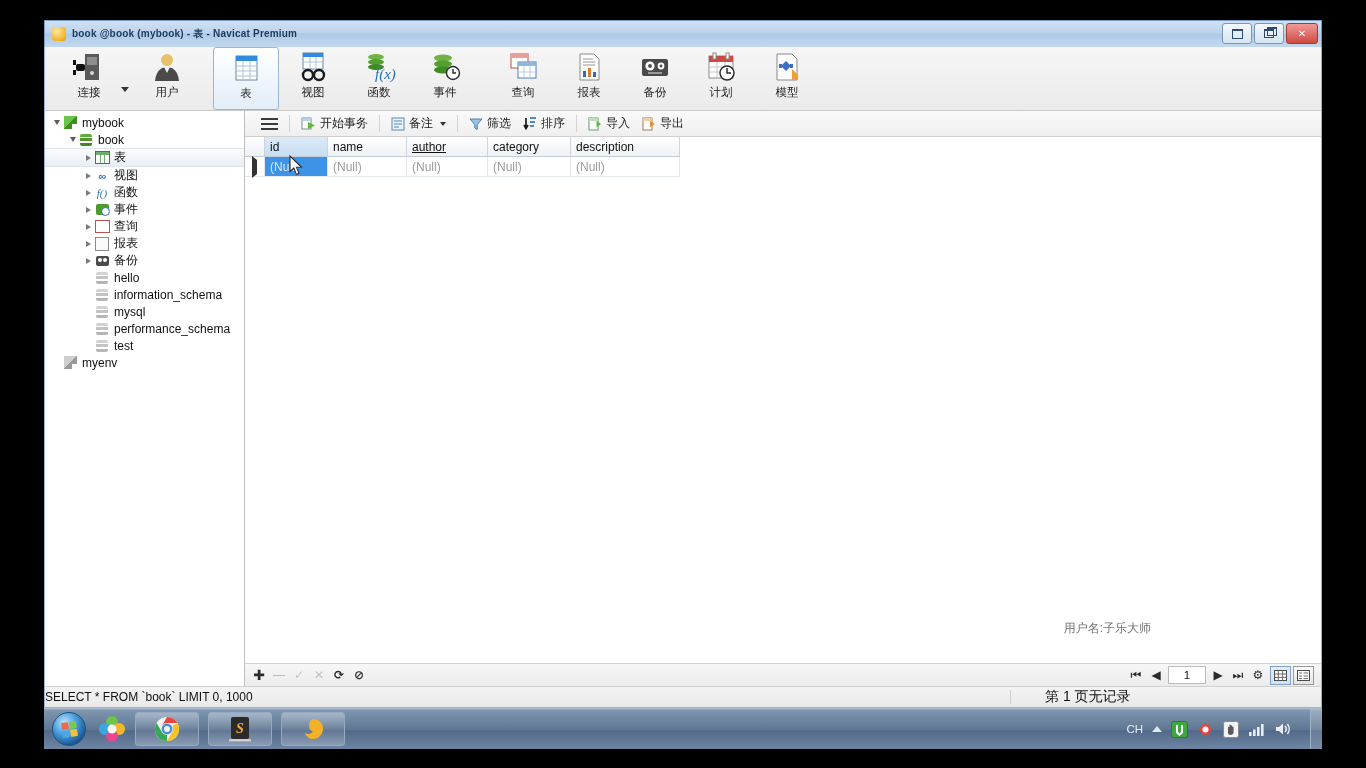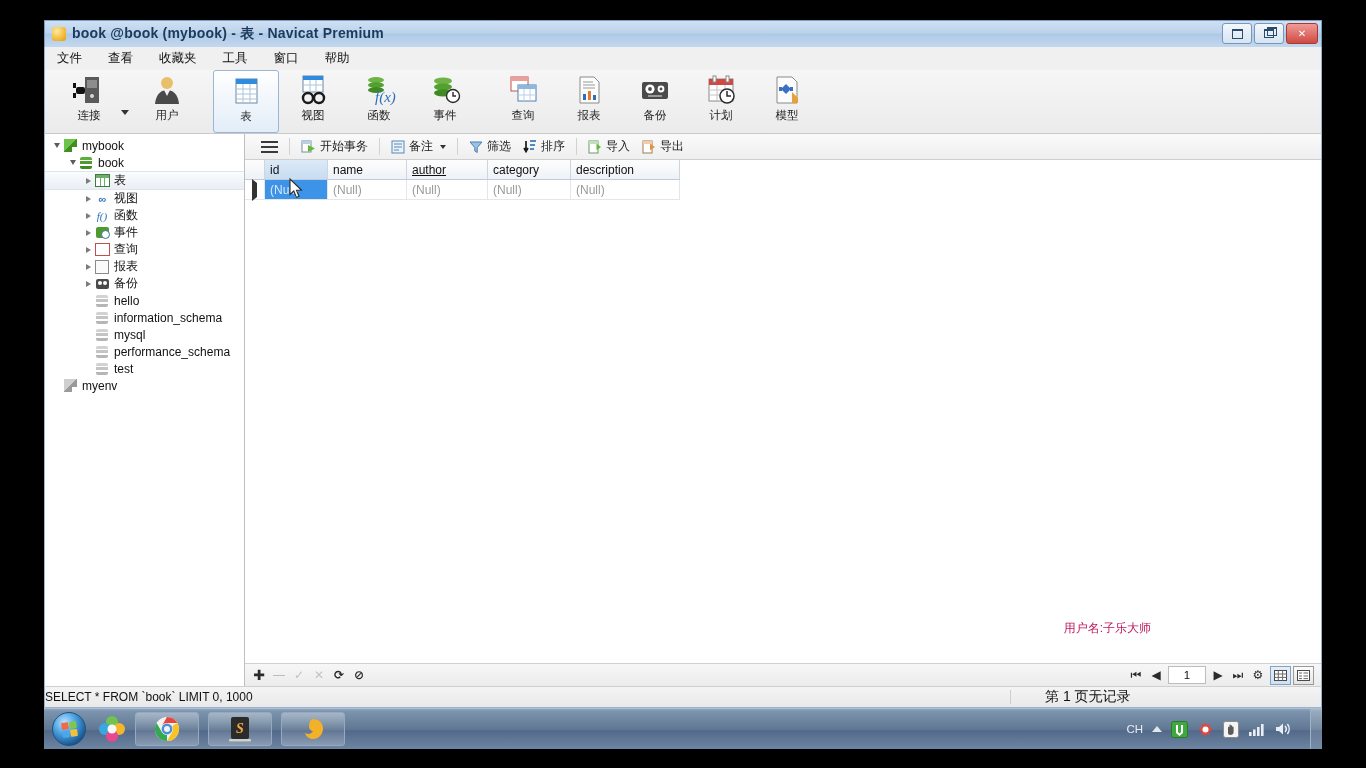--- a/index.html
+++ b/index.html
@@ -6,21 +6,21 @@
   body{width:1366px;height:768px;overflow:hidden;font-family:"Liberation Sans","DejaVu Sans",sans-serif;}
 
   #app{position:absolute;left:44px;top:20px;width:1278px;height:688px;background:#f0f0f0;
        display:flex;flex-direction:column;}
 
   
   .titlebar{height:26px;background:linear-gradient(to bottom,#cfe0f2 0%,#bcd3ec 45%,#aec9e6 50%,#c3d8ef 100%);
             border:1px solid #7a9dc4;border-bottom:none;display:flex;align-items:center;position:relative;}
   .tb-icon{width:14px;height:14px;margin:0 6px 0 7px;border-radius:3px;
            background:radial-gradient(circle at 35% 30%,#ffe9a0,#f0b429 70%,#d99a12);}
-  .tb-title{font-size:14px;color:#1b3a5c;font-weight:bold;letter-spacing:.2px;}
+  .tb-title{font-size:10px;color:#1b3a5c;font-weight:bold;letter-spacing:.2px;}
   .wbtns{position:absolute;right:3px;top:2px;display:flex;gap:2px;}
   .wb{width:28px;height:19px;border:1px solid #7a96b8;border-radius:3px;
       background:linear-gradient(to bottom,#f3f8fc,#d6e4f1);display:flex;align-items:center;justify-content:center;
       font-size:10px;color:#203a55;}
   .wb.close{background:linear-gradient(to bottom,#f09b97,#cf4a43);border-color:#a33b35;color:#fff;font-weight:bold;width:30px;}
   .wb .sq{width:9px;height:7px;border:1px solid #2c4a6b;border-top-width:2px;}
   .wb .sq2{width:8px;height:6px;border:1px solid #2c4a6b;border-top-width:2px;position:relative;}
   .wb .sq2:after{content:"";position:absolute;left:2px;top:-4px;width:8px;height:6px;border:1px solid #2c4a6b;border-top-width:2px;}
 
   
@@ -162,28 +162,20 @@
       <div class="wb">
           <span class="sq"></span>
         </div>
       <div class="wb">
           <span class="sq2"></span>
         </div>
       <div class="wb close">✕</div>
     </div>
   </div>
 
-  <div class="menubar">
-    <span>文件</span>
-    <span>查看</span>
-    <span>收藏夹</span>
-    <span>工具</span>
-    <span>窗口</span>
-    <span>帮助</span>
-  </div>
 
   <div class="ribbon">
 
     <div class="rb">
       <div class="ic">
         <svg width="34" height="32" viewBox="0 0 34 32">
           <rect x="13" y="3" width="14" height="26" fill="#5a5a5a"></rect>
           <rect x="15" y="6" width="10" height="8" fill="#8d8d8d"></rect>
           <circle cx="20" cy="22" r="2" fill="#d8d8d8"></circle>
           <rect x="4" y="13" width="9" height="7" rx="2" fill="#111"></rect>
@@ -596,21 +588,21 @@
               </tr>
             </tbody>
         </table>
 
         <div class="cursor" style="left:44px;top:18px;">
           <svg width="15" height="22" viewBox="0 0 15 22">
             <path d="M1 1 L1 16.5 L4.8 13 L7.4 19.4 L10 18.3 L7.5 12.2 L12.4 12 Z" fill="#fff" stroke="#2b2b2b" stroke-width="1.1"></path>
           </svg>
         </div>
 
-        <div class="watermark" style="color: #be185d;">用户名:子乐大师</div>
+        <div class="watermark" style="color: #737373;">用户名:子乐大师</div>
       </div>
 
       <div class="navbar">
         <div class="nb" style="font-weight:bold;font-size:14px;">✚</div>
         <div class="nb" style="color:#b6b6b6;">—</div>
         <div class="nb" style="color:#c2c2c2;">✓</div>
         <div class="nb" style="color:#c2c2c2;">✕</div>
         <div class="nb" style="font-weight:bold;">⟳</div>
         <div class="nb" style="font-weight:bold;">⊘</div>
 

